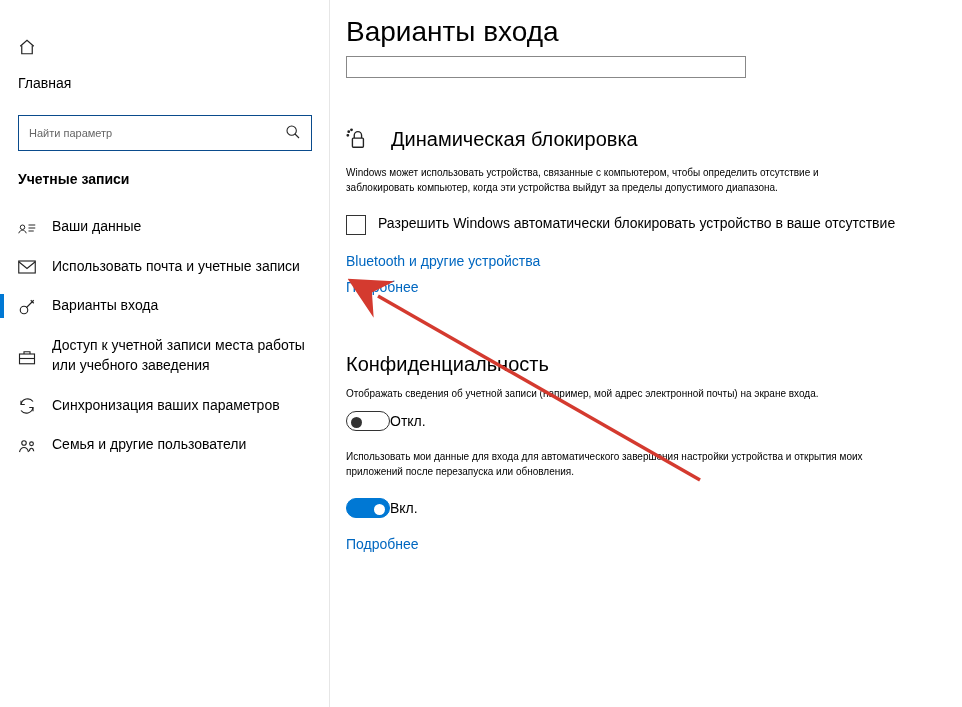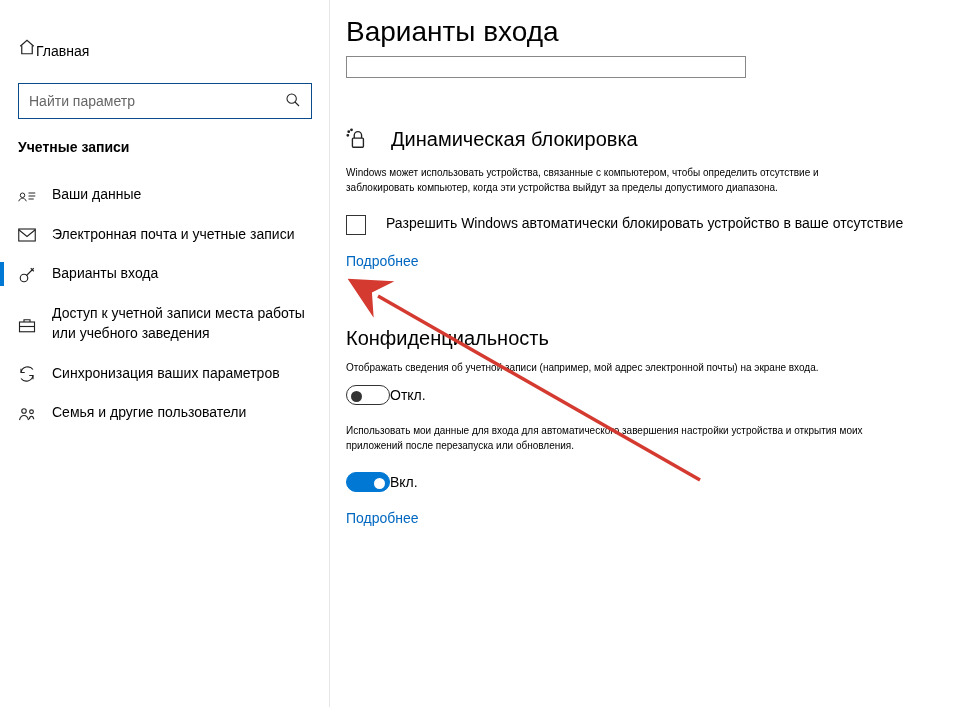--- a/index.html
+++ b/index.html
@@ -21,39 +21,41 @@
     position: relative;
   }
   .sidebar-divider {
     position: absolute;
     right: 0; top: 0; bottom: 0;
     width: 1px;
     background: #e6e6e6;
   }
   .home-row {
     display: flex;
-    align-items: flex-end;
+    align-items: flex-start;
+    gap: 16px;
     padding: 8px 18px;
     margin-bottom: 16px;
     cursor: pointer;
+    flex-direction: column;
   }
   .search-box {
     margin: 0 18px 20px 18px;
     border: 1.5px solid #0a4b8c;
     height: 36px;
     display: flex;
     align-items: center;
     padding: 0 10px;
     cursor: text;
   }
   .search-box input {
     border: none;
     outline: none;
     flex: 1;
-    font-size: 14px;
+    font-size: 11px;
     color: #737373;
     background: transparent;
   }
   .search-box input::placeholder { color: #666; }
   .category-header {
     padding: 0 18px;
     font-weight: 600;
     font-size: 14px;
     margin-bottom: 20px;
   }
@@ -110,21 +112,21 @@
   }
   .section-desc {
     font-size: 10px;
     line-height: 1.5;
     margin-bottom: 20px;
     max-width: 540px;
   }
   .checkbox-row {
     display: flex;
     align-items: flex-start;
-    gap: 20px;
+    gap: 12px;
     margin-bottom: 18px;
     max-width: 560px;
   }
   .checkbox-box {
     width: 20px; height: 20px;
     border: 1.5px solid #333;
     flex-shrink: 0;
     cursor: pointer;
     background:#fff;
   }
@@ -218,21 +220,21 @@
       <span class="nav-label">Ваши данные</span>
     </div>
 
     <div class="nav-item">
       <span class="icon-slot">
         <svg width="18" height="14" viewBox="0 0 24 18" fill="none" stroke="#222" stroke-width="1.5">
           <rect x="1" y="1" width="22" height="16"></rect>
             <path d="M1 2 L12 11 L23 2"></path>
         </svg>
       </span>
-      <span class="nav-label">Электронная почта и учетные записи</span>
+      <span class="nav-label">Использовать почта и учетные записи</span>
     </div>
 
     <div class="nav-item active">
       <span class="icon-slot">
         <svg width="18" height="18" viewBox="0 0 24 24" fill="none" stroke="#222" stroke-width="1.5">
           <circle cx="8" cy="16" r="5"></circle>
             <path d="M11 13 L21 3 M17 3 L21 7"></path>
         </svg>
       </span>
       <span class="nav-label">Варианты входа</span>
@@ -291,20 +293,21 @@
       <span>Динамическая блокировка</span>
     </div>
 
     <p class="section-desc">Windows может использовать устройства, связанные с компьютером, чтобы определить отсутствие и заблокировать компьютер, когда эти устройства выйдут за пределы допустимого диапазона.</p>
 
     <div class="checkbox-row">
       <div class="checkbox-box"></div>
       <span>Разрешить Windows автоматически блокировать устройство в ваше отсутствие</span>
     </div>
 
+    <div><span class="link">Bluetooth и другие устройства</span></div>
     <div><span class="link link2">Подробнее</span></div>
 
     <div class="section-title" style="margin-top:24px;">Конфиденциальность</div>
 
     <p class="section-desc" style="margin-bottom:10px;">Отображать сведения об учетной записи (например, мой адрес электронной почты) на экране входа.</p>
 
     <div class="toggle-row">
       <div class="toggle off"></div>
       <span>Откл.</span>
     </div>

